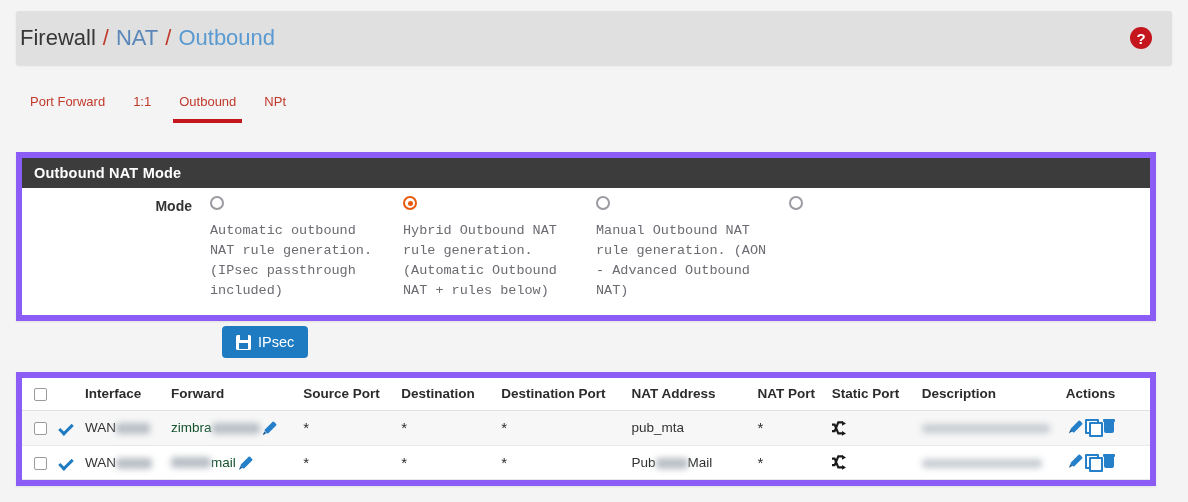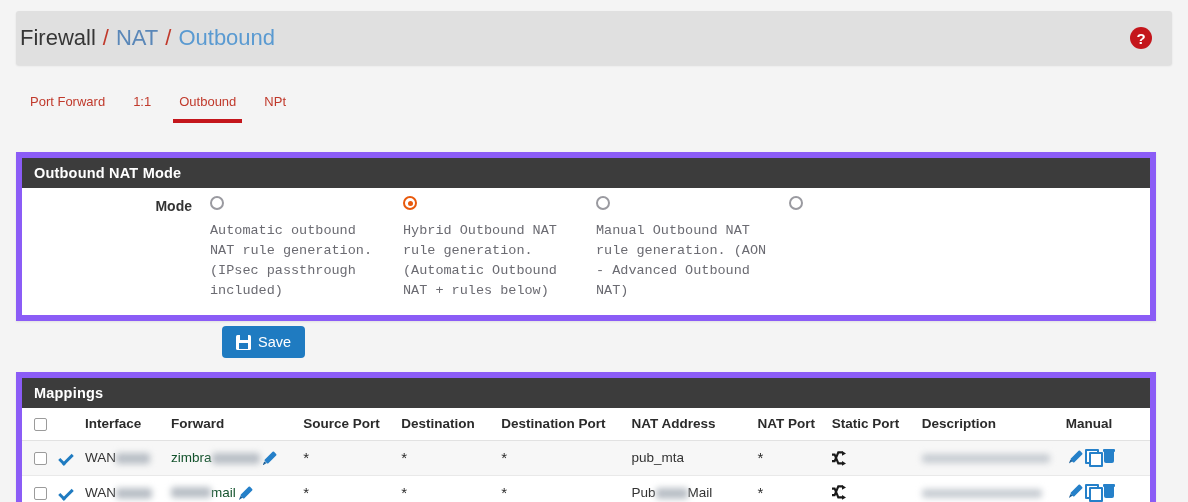--- a/index.html
+++ b/index.html
@@ -268,43 +268,42 @@
           </div>
 
         </div>
       </div>
     </div>
   </div>
 
   <div class="save-wrap">
     <button class="btn-save">
       <span class="save-glyph"></span>
-      <span>Save</span>
+      <span>IPsec</span>
     </button>
   </div>
 
   <div class="panel" id="mappings-panel">
-    <div class="panel-heading">Mappings</div>
     <table class="mappings">
       <thead>
         <tr>
           <th class="c-check">
             <span class="cb"></span>
           </th>
           <th class="c-state"></th>
           <th class="c-iface">Interface</th>
           <th class="c-source">Forward</th>
           <th class="c-sport">Source Port</th>
           <th class="c-dest">Destination</th>
           <th class="c-dport">Destination Port</th>
           <th class="c-nataddr">NAT Address</th>
           <th class="c-natport">NAT Port</th>
           <th class="c-static">Static Port</th>
           <th class="c-desc">Description</th>
-          <th class="c-actions">Manual</th>
+          <th class="c-actions">Actions</th>
         </tr>
       </thead>
       <tbody>
 
         <tr class="row-striped">
           <td class="c-check">
             <span class="cb"></span>
           </td>
           <td class="c-state">
             <span class="tick"></span>

